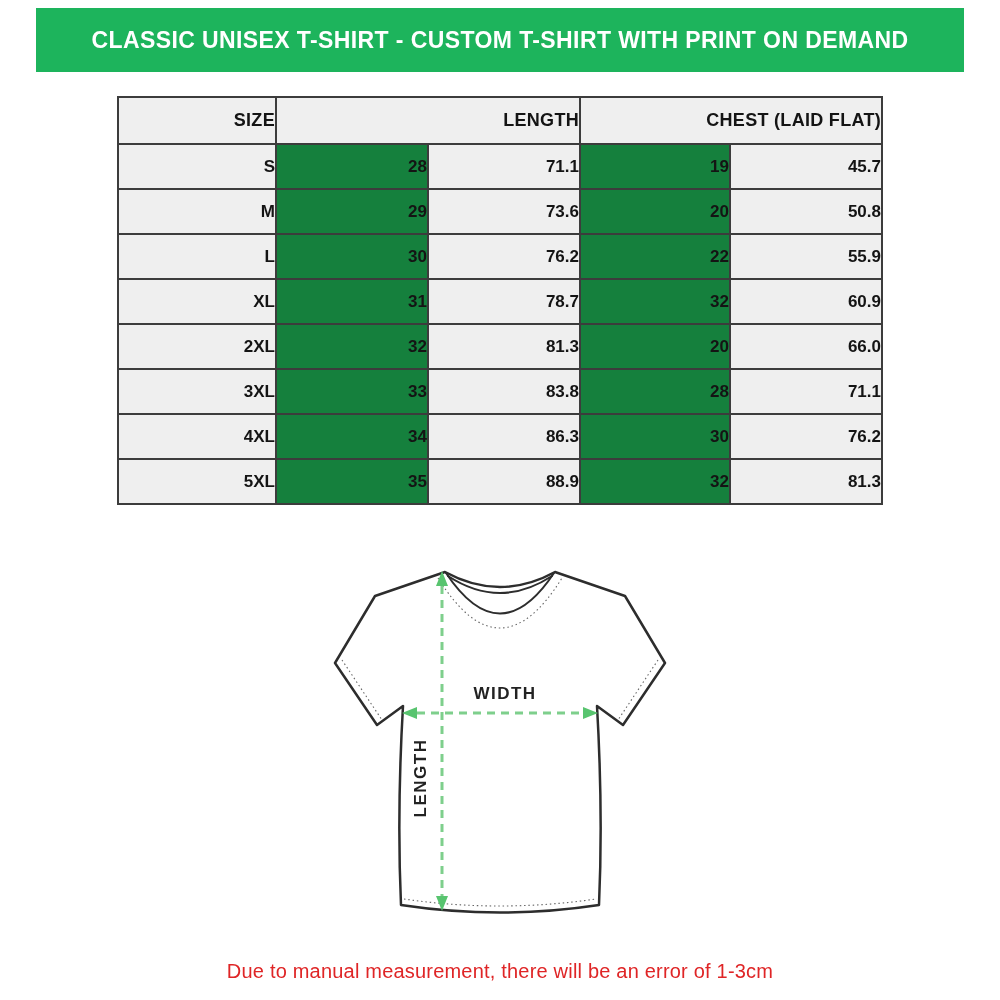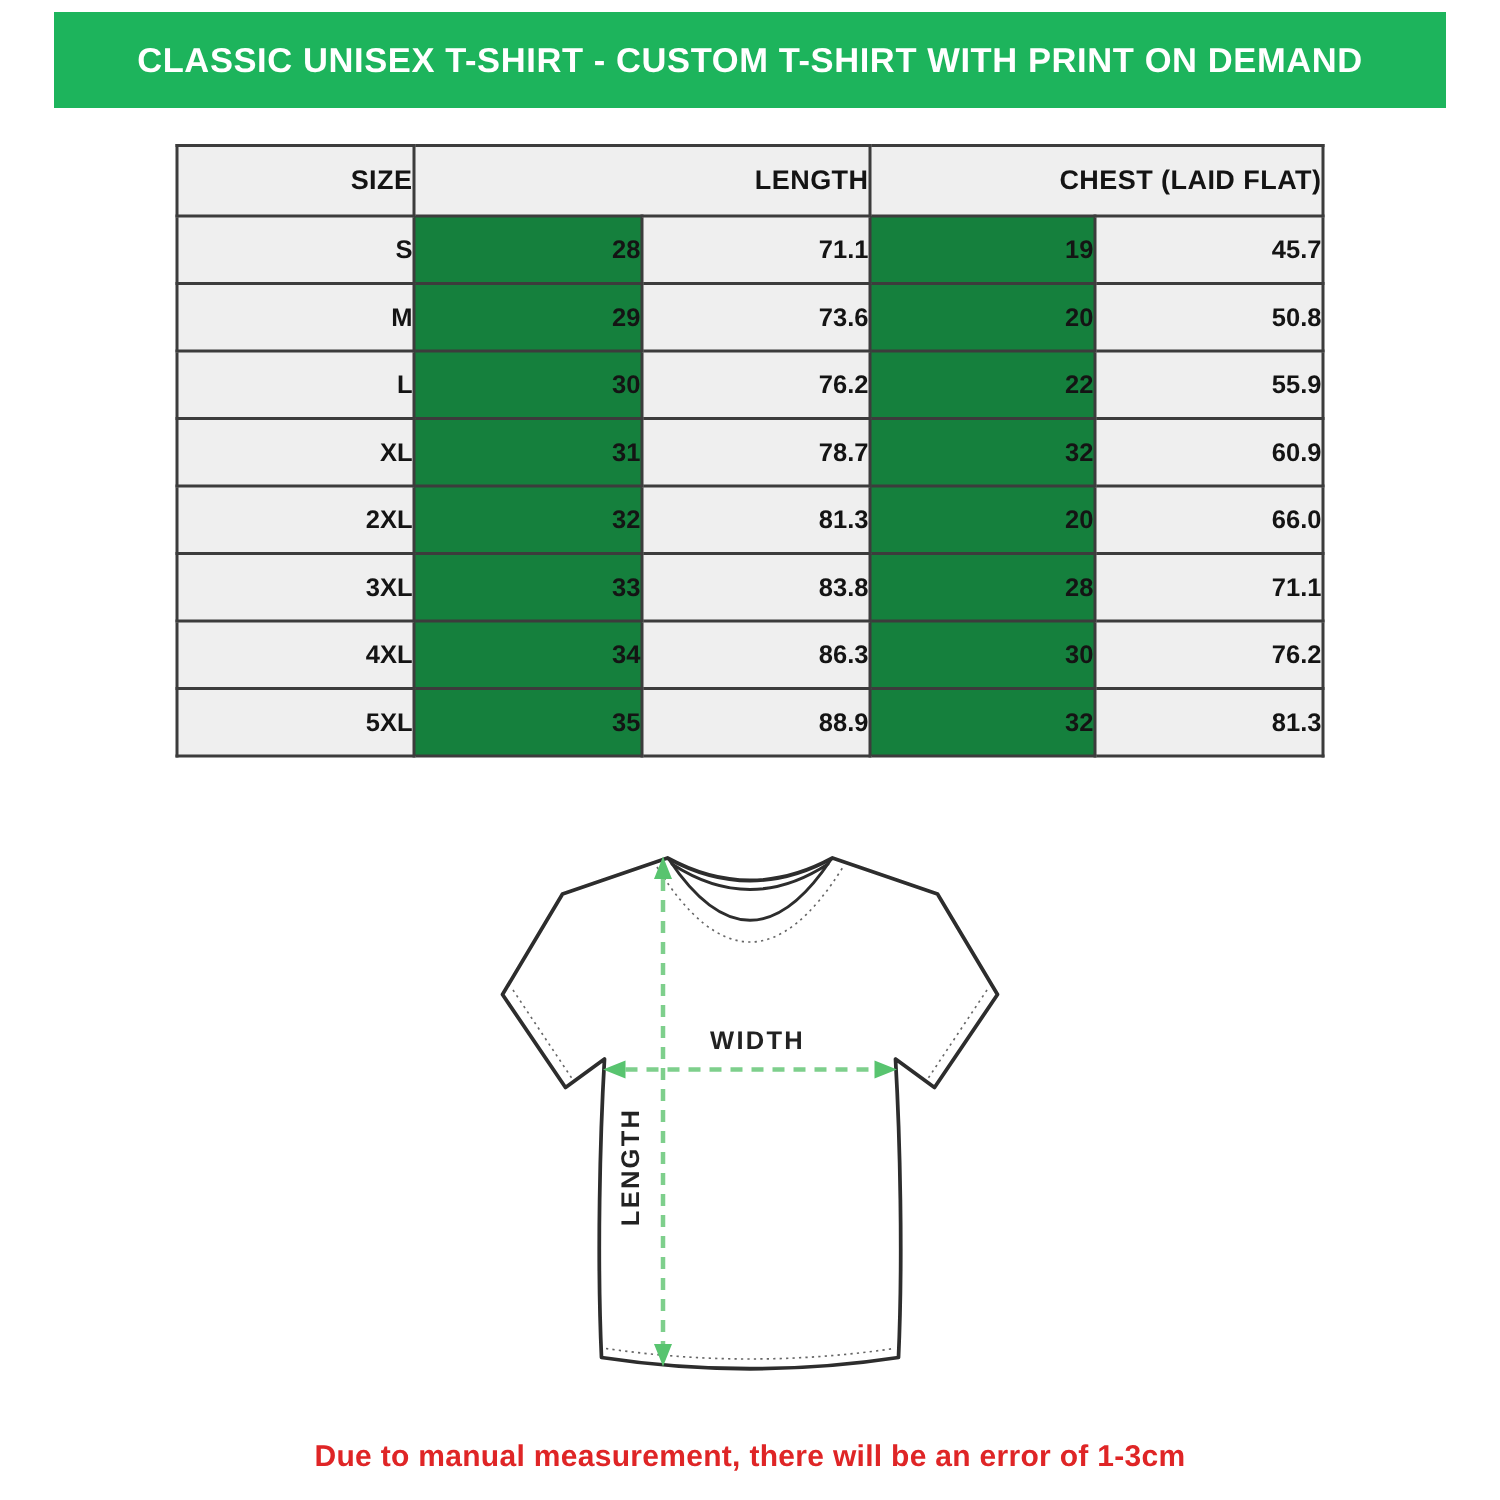--- a/index.html
+++ b/index.html
@@ -56,21 +56,21 @@
   .dash-arrow{fill:none;stroke:var(--arrow-green);stroke-width:3;stroke-dasharray:8 6;}
   .arrow-head{fill:var(--arrowhead-green);stroke:none;}
   .dim-label{
     font-family:"Liberation Sans","DejaVu Sans",sans-serif;
     font-size:17px;font-weight:700;fill:#222222;letter-spacing:1.5px;
   }
 
   
   .note{
     margin-top:37px;text-align:center;
-    color:var(--note-red);font-size:20px;font-weight:700;letter-spacing:.2px;
+    color:var(--note-red);font-size:20px;font-weight:400;letter-spacing:.2px;
   }
 </style>
 </head>
 <body>
 
 <div class="page">
 
   <header class="banner">
     <h1>CLASSIC UNISEX T-SHIRT - CUSTOM T-SHIRT WITH PRINT ON DEMAND</h1>
   </header>

